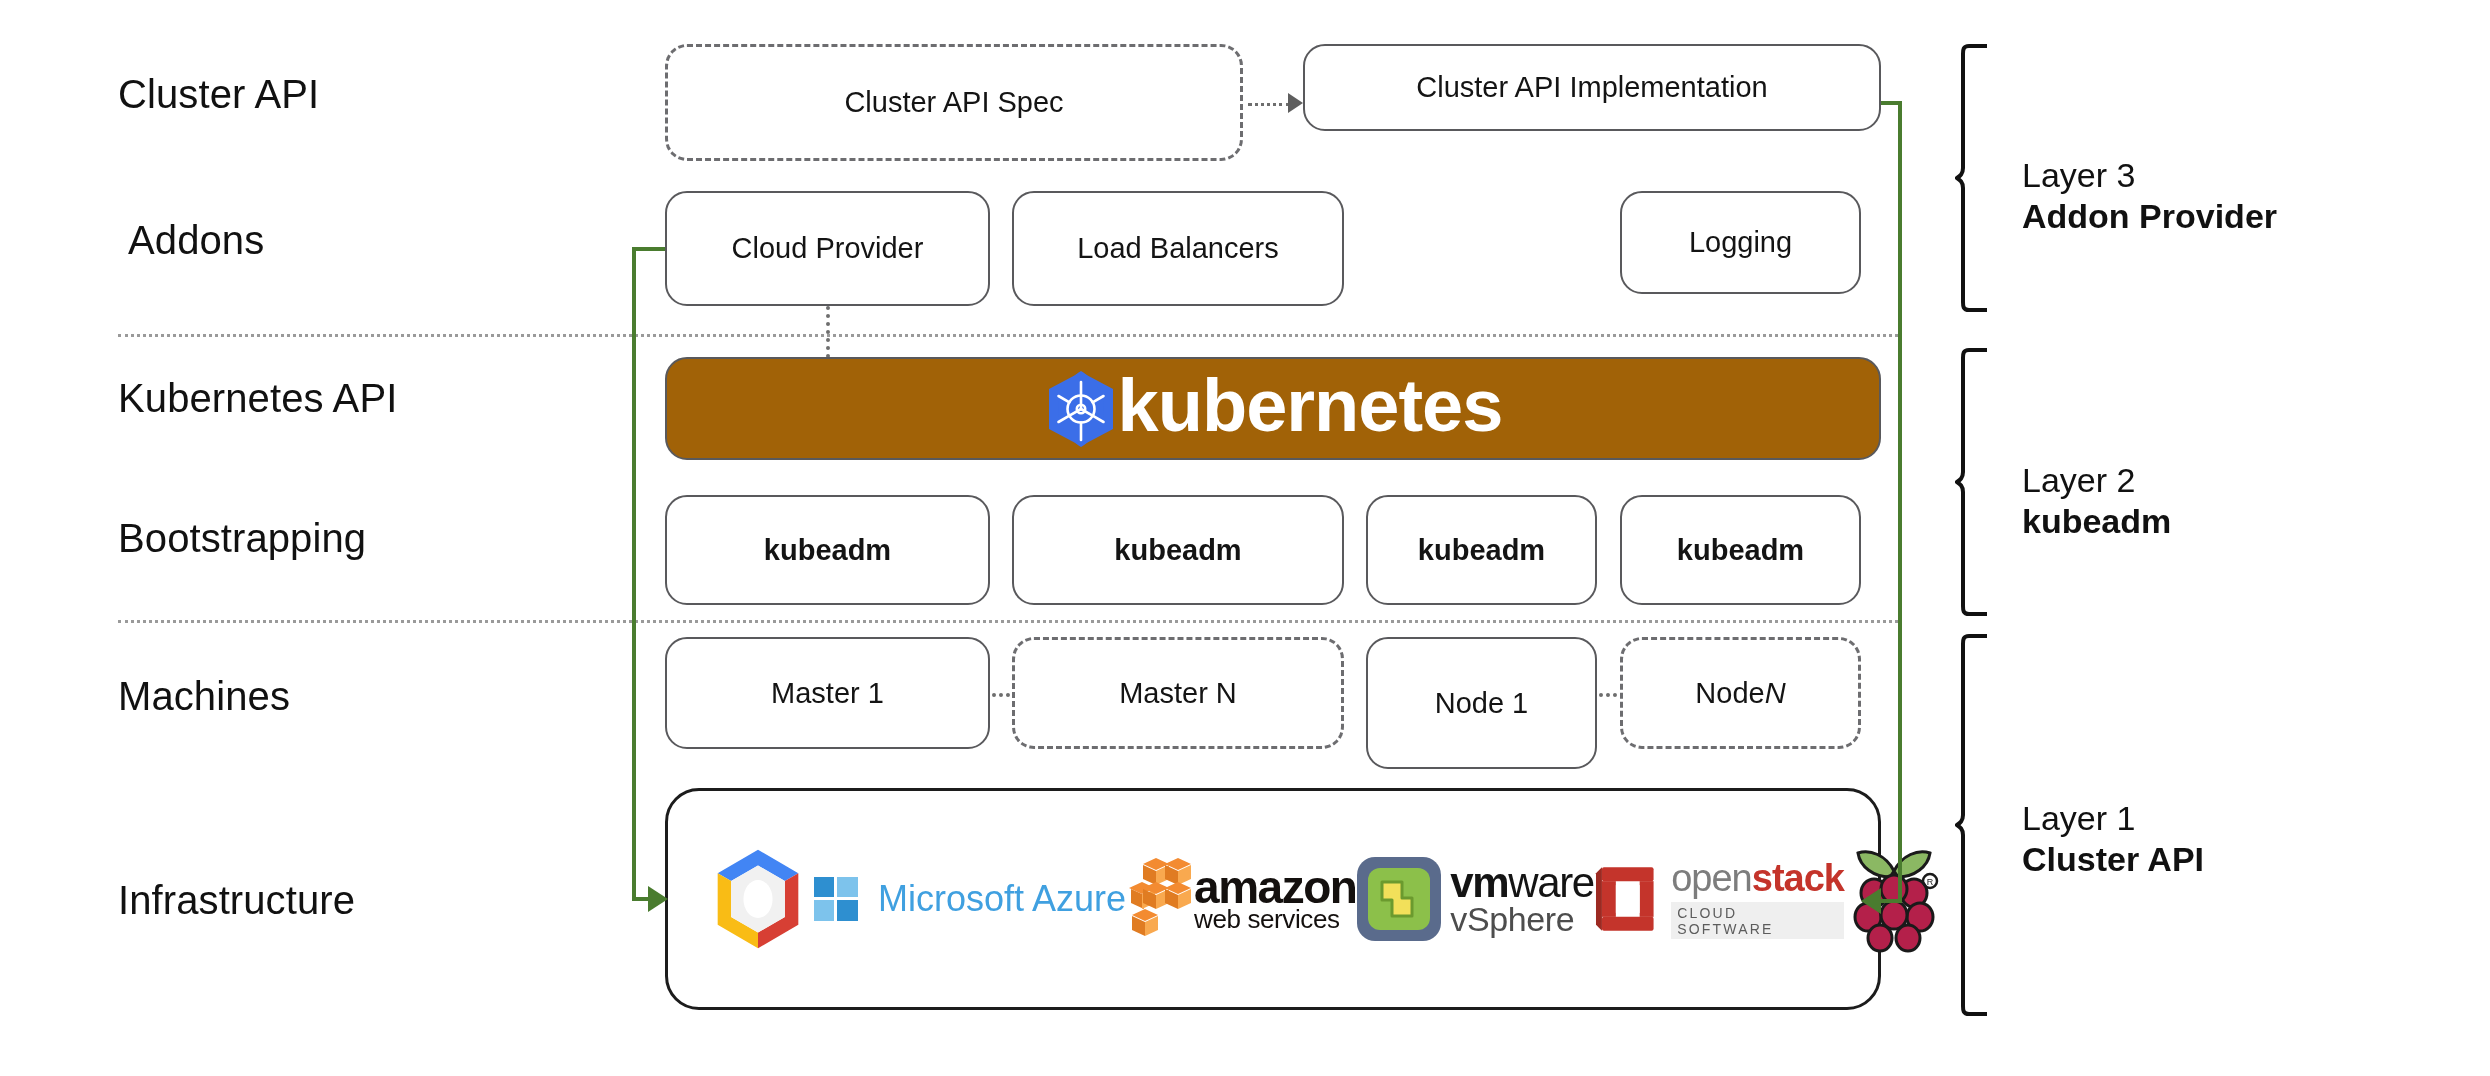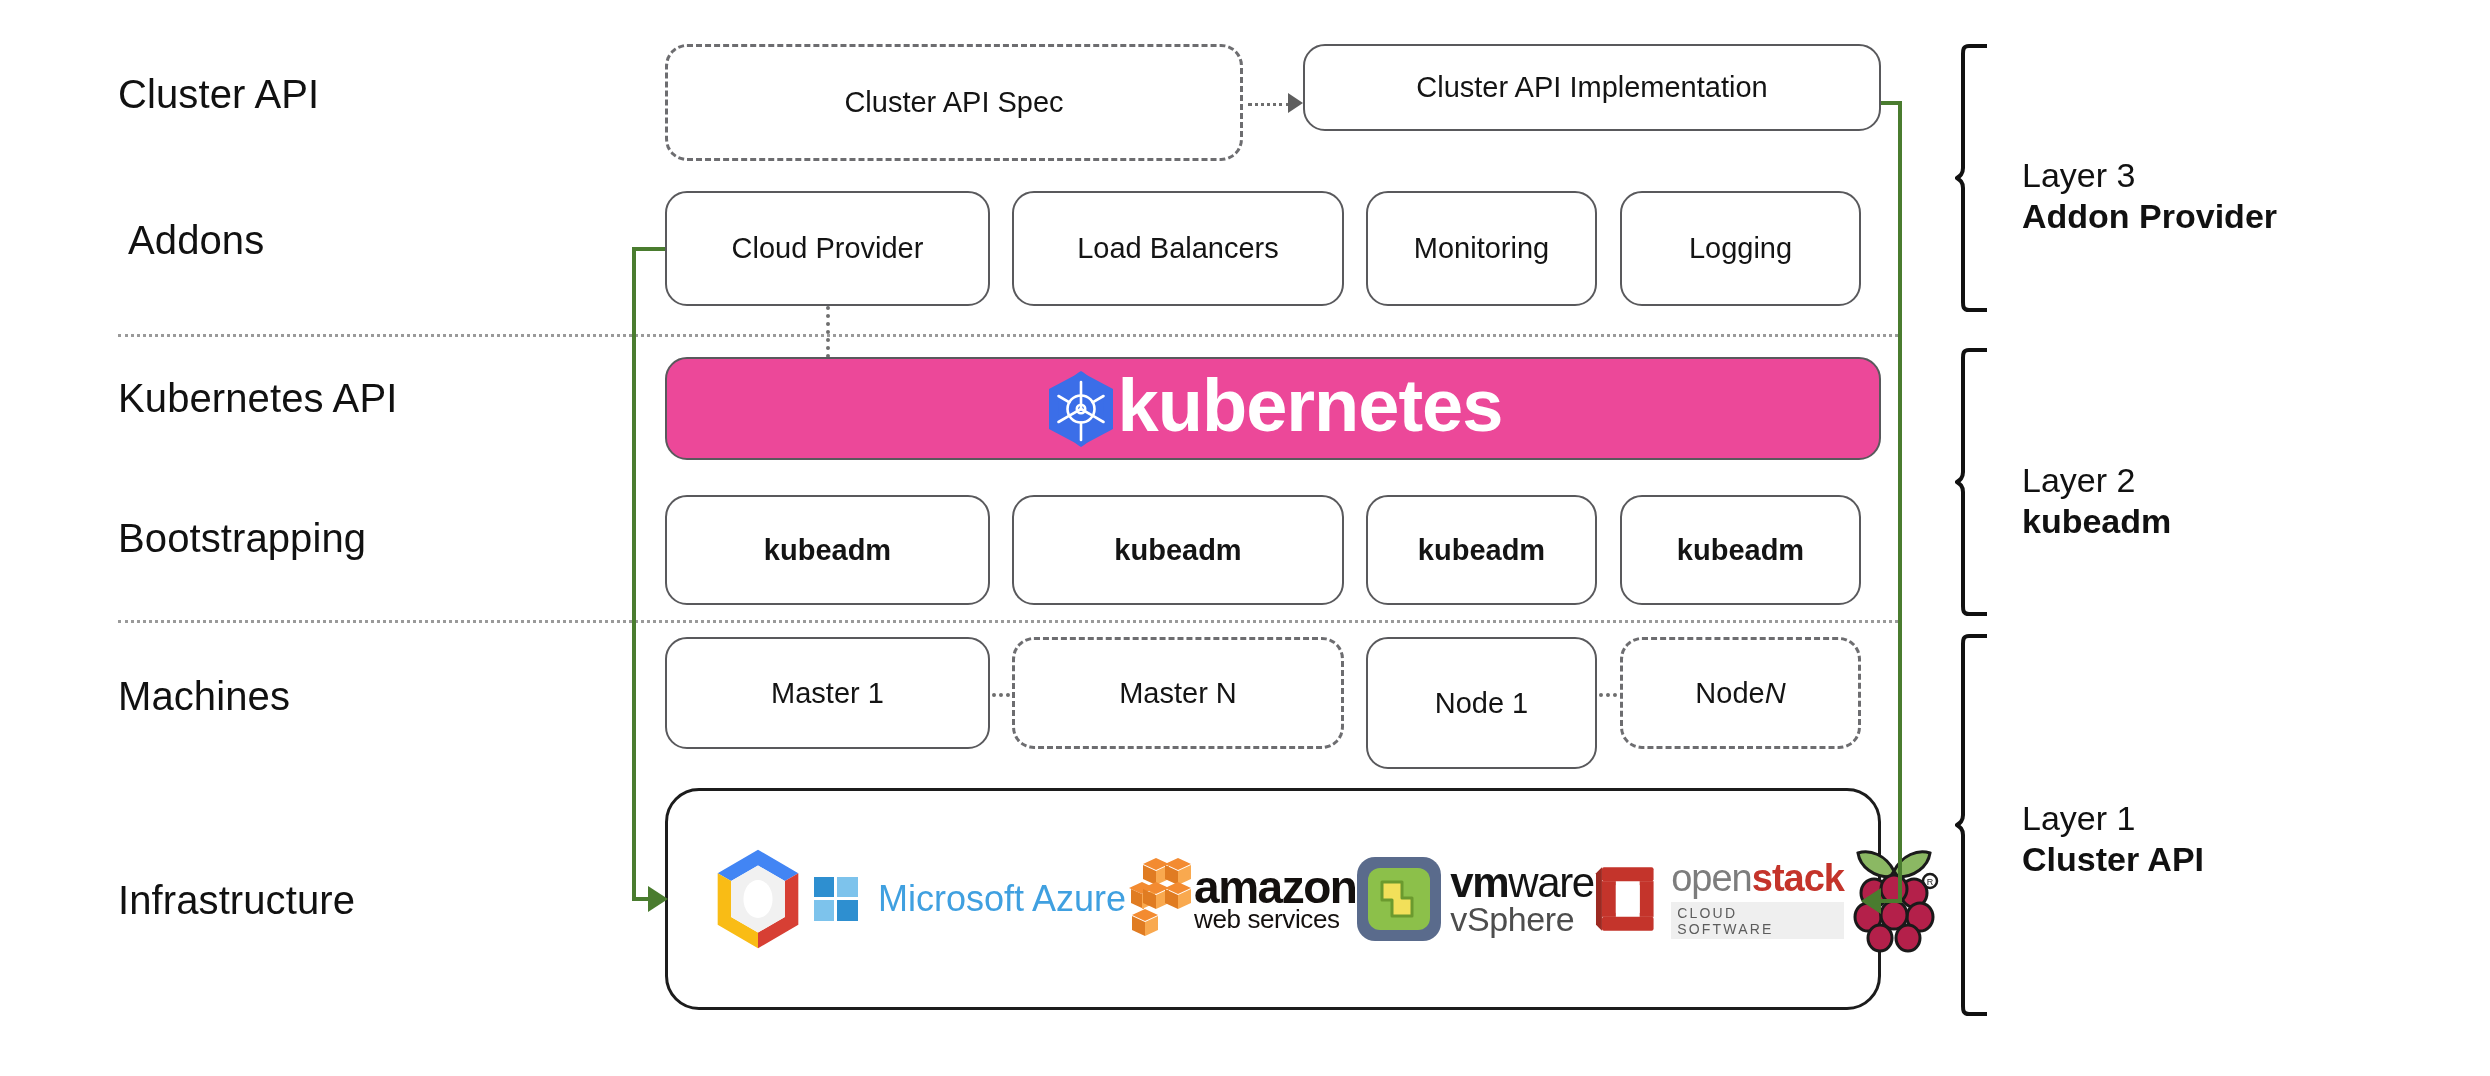--- a/index.html
+++ b/index.html
@@ -46,21 +46,21 @@
     border-width: 3px;
     border-color: #6d6d70;
   }
   .node.bold { font-weight: bold; }
   .node .ital { font-style: italic; }
 
   
   .k8s-banner {
     position: absolute;
     box-sizing: border-box;
-    background: #ec4899;
+    background: #a16207;
     border: 2.5px solid #59595c;
     border-radius: 22px;
     display: flex;
     align-items: center;
     justify-content: center;
   }
   .k8s-wordmark {
     font-size: 74px;
     font-weight: bold;
     color: #ffffff;
@@ -186,24 +186,21 @@
   <div class="node" style="left:1303px; top:44px; width:578px; height:87px;">
     <span>Cluster API Implementation</span>
   </div>
 
   <div class="node" style="left:665px; top:191px; width:325px; height:115px;">
     <span>Cloud Provider</span>
   </div>
   <div class="node" style="left:1012px; top:191px; width:332px; height:115px;">
     <span>Load Balancers</span>
   </div>
-  <div class="node" style="left:1366px; top:191px; width:231px; height:115px;">
-    <span>Monitoring</span>
-  </div>
-  <div class="node" style="left:1620px; top:191px; width:241px; height:115px;">
+  <div class="node" style="left:1620px; top:191px; width:241px; height:103px;">
     <span>Logging</span>
   </div>
 
   <div class="vdot" style="left:826px; top:306px; height:52px;"></div>
 
   <div class="k8s-banner" style="left:665px; top:357px; width:1216px; height:103px;">
     <span class="logo">
       <svg width="74" height="78" viewBox="0 0 74 78" aria-hidden="true">
         <path d="M37 2 L69 19 L69 59 L37 76 L5 59 L5 19 Z" fill="#3b6ee8" transform="rotate(0 37 39)"></path>
         <path d="M37 1 C24 9 14 24 14 39 C14 54 24 69 37 77 C50 69 60 54 60 39 C60 24 50 9 37 1 Z" fill="#3b6ee8"></path>

